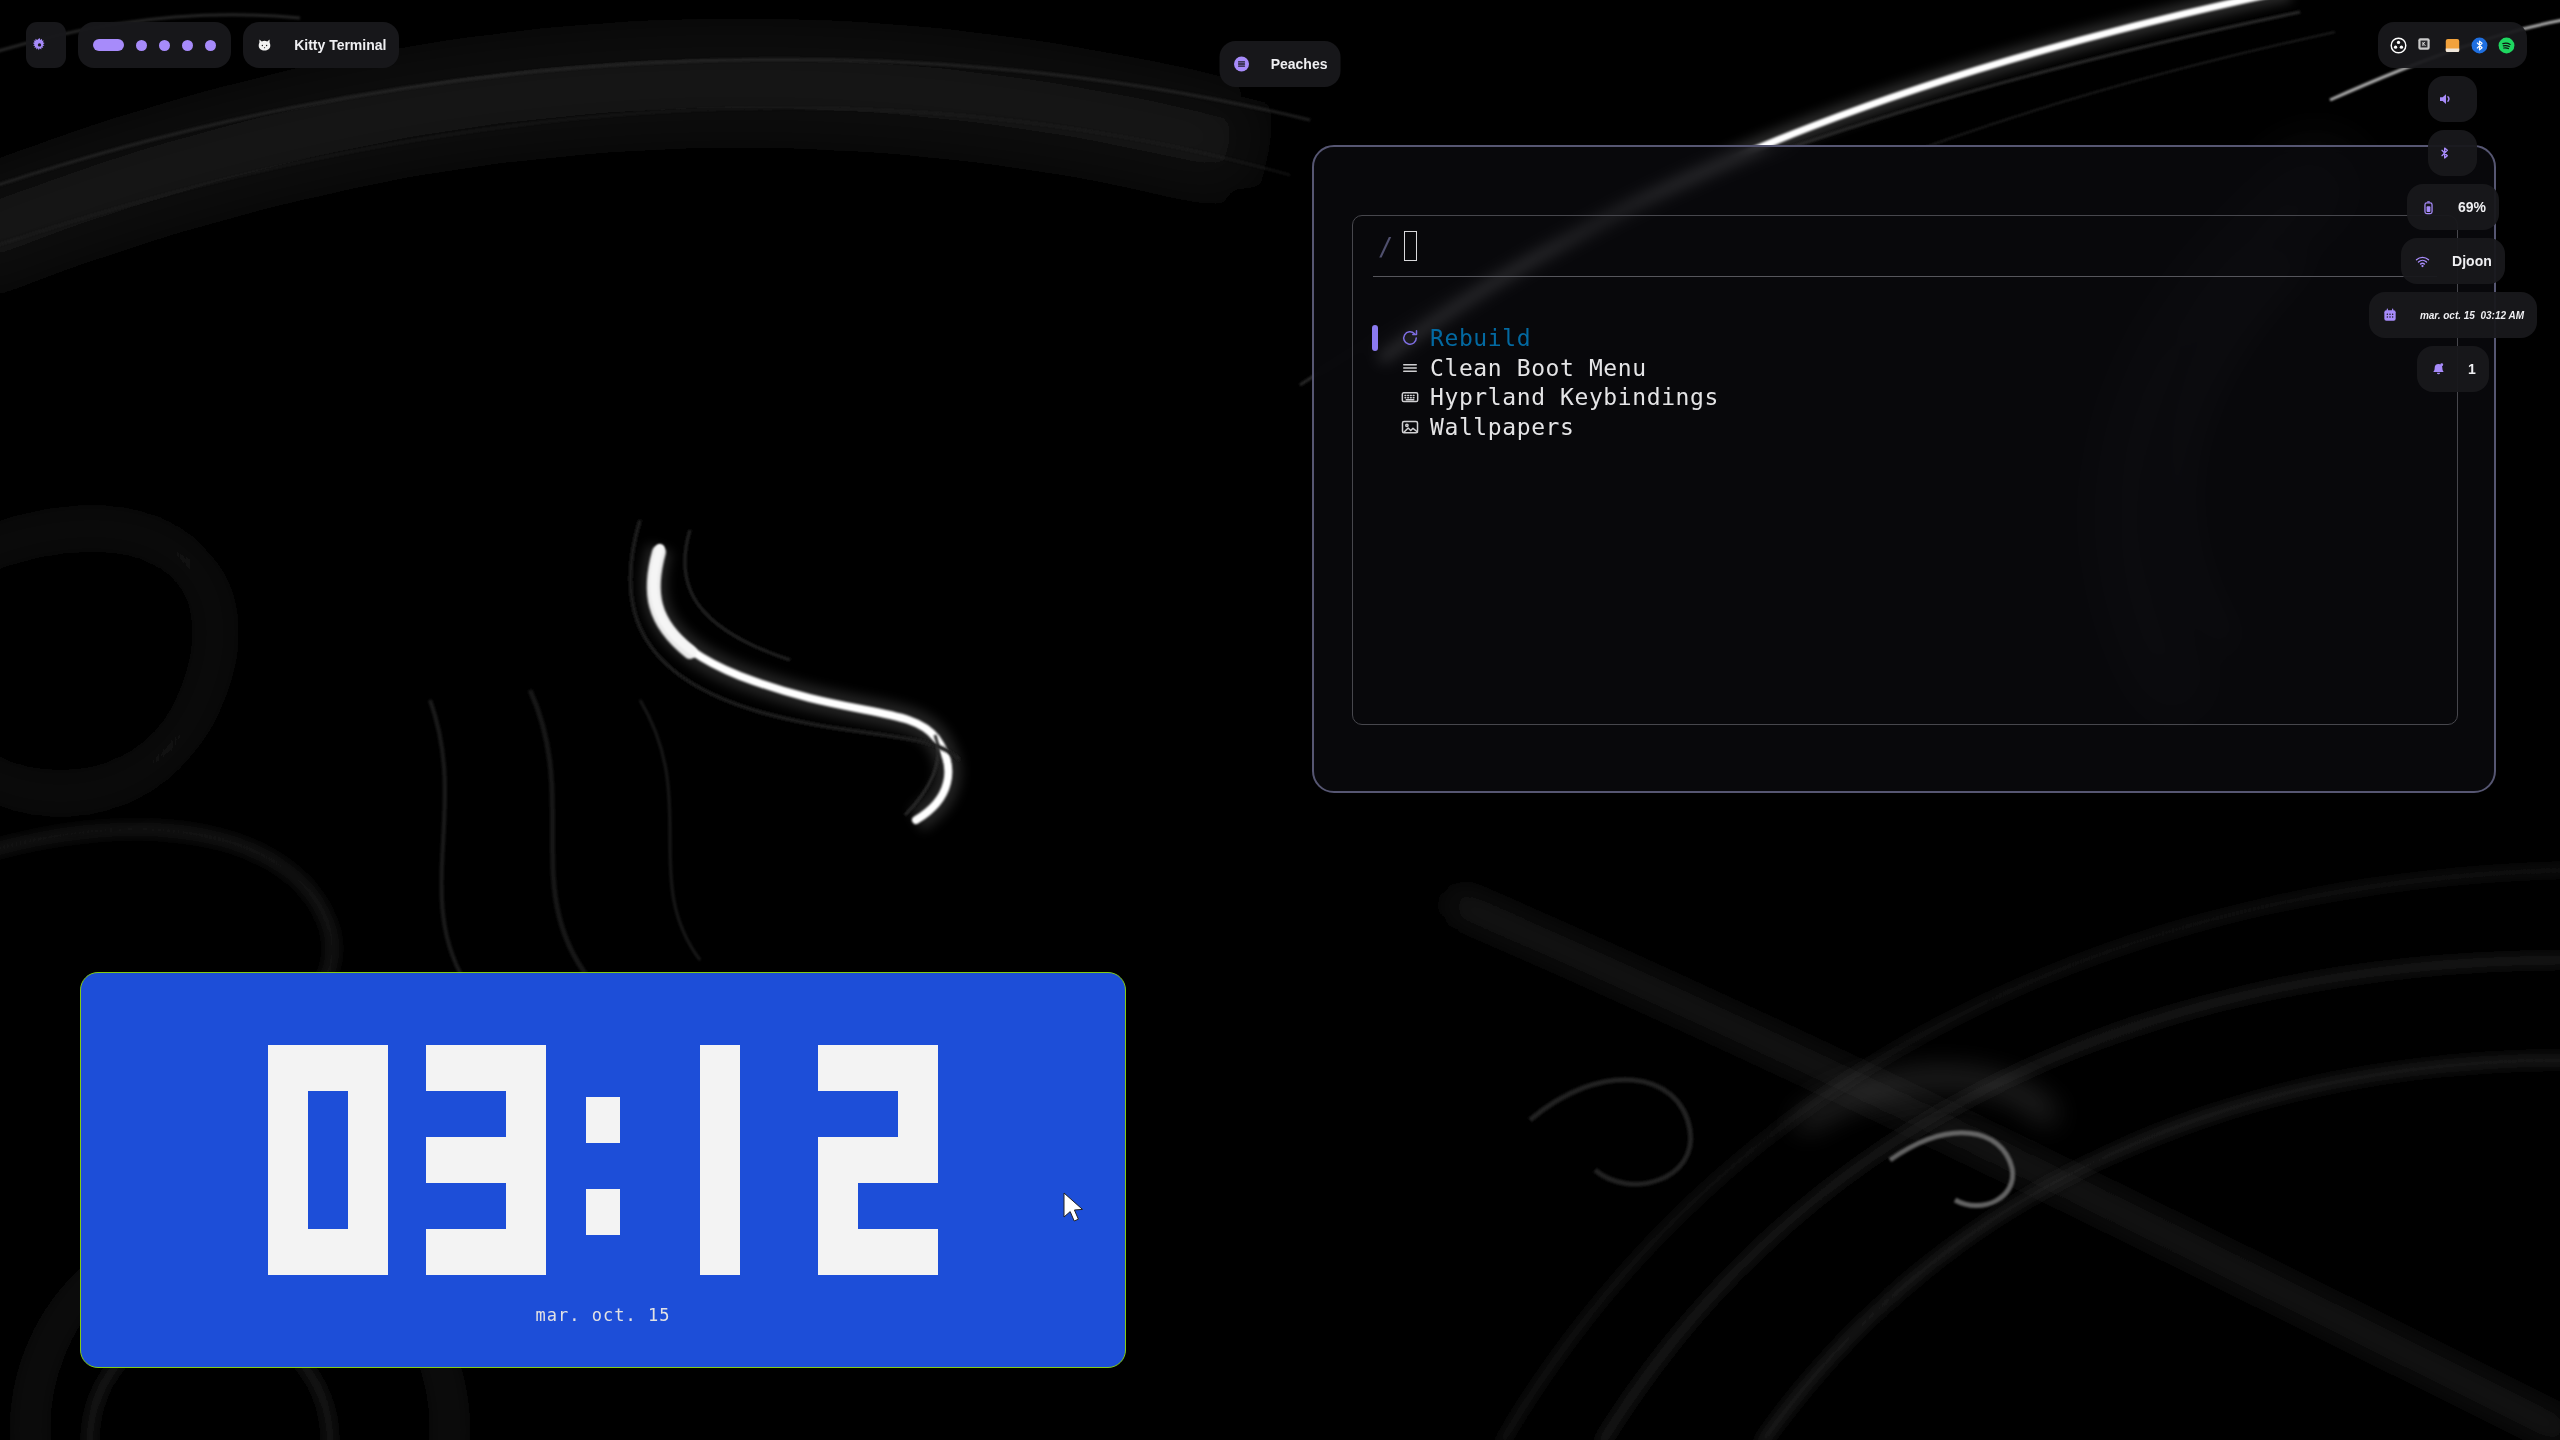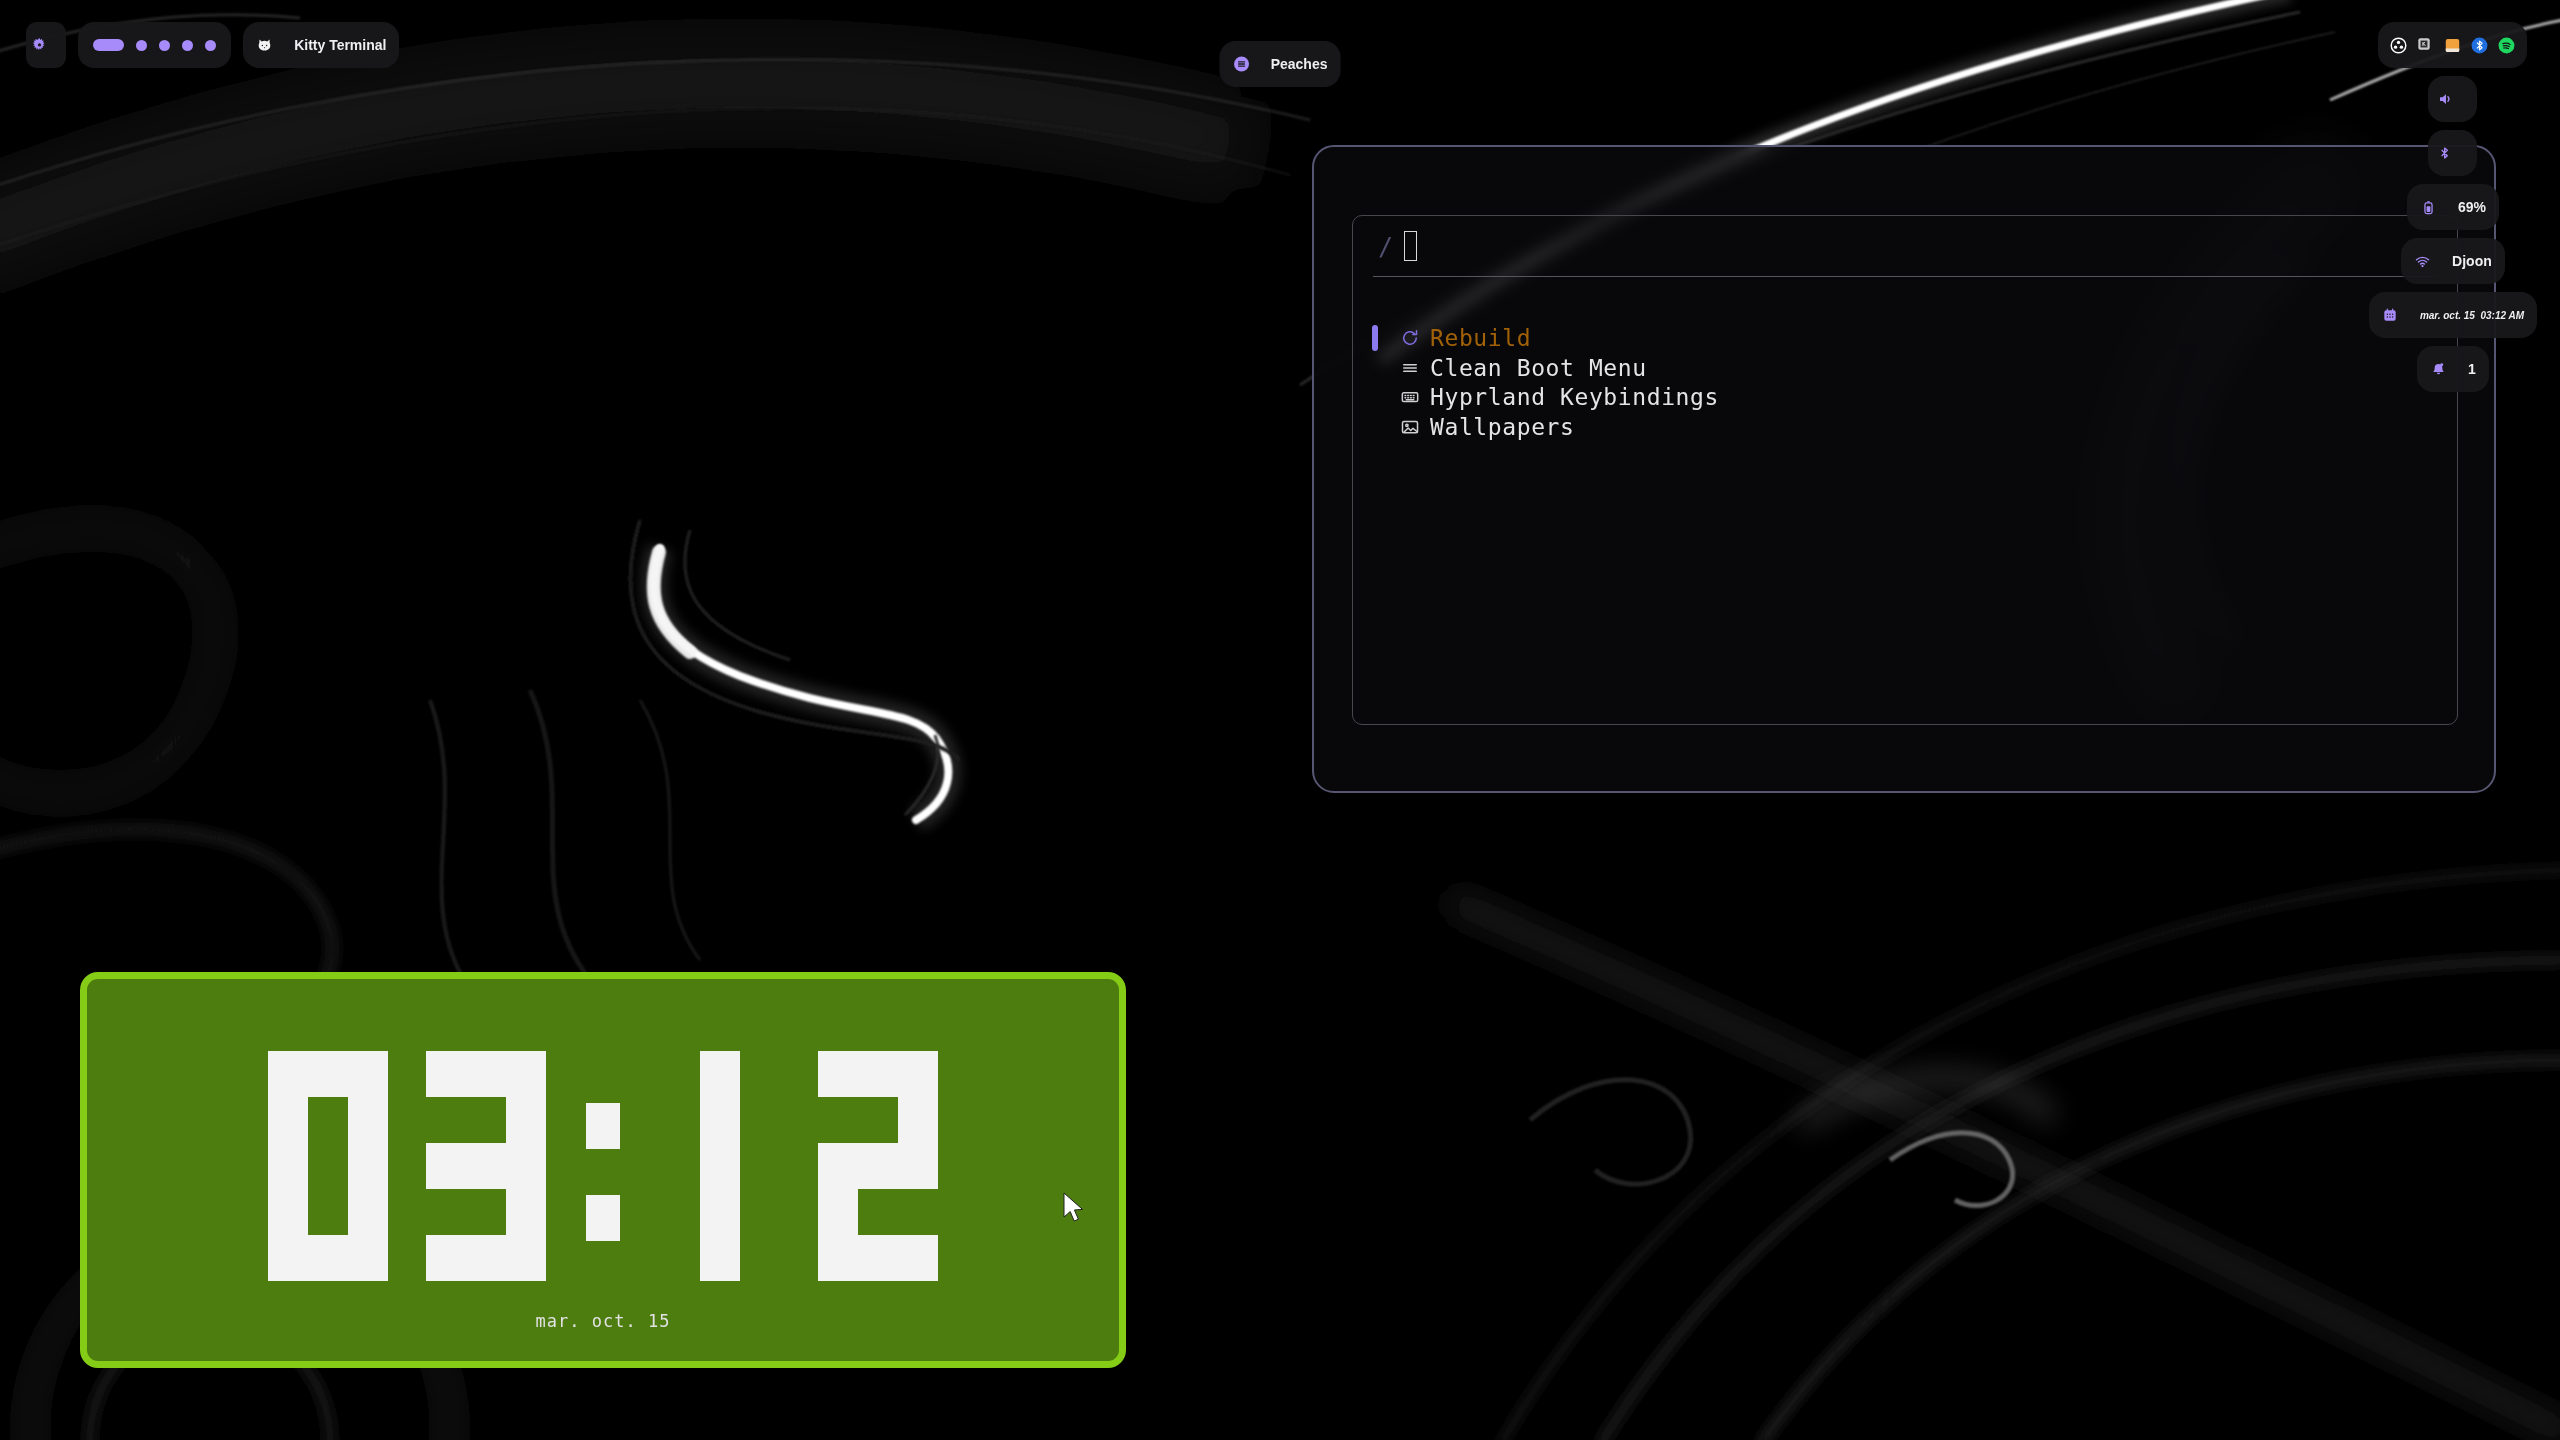--- a/index.html
+++ b/index.html
@@ -34,27 +34,27 @@
     border:1.5px solid #47474d; border-radius:10px; }
   .search-row { position:absolute; left:0; top:0; right:0; height:60px;
     display:flex; align-items:center; padding-left:25px;
     font-family:"DejaVu Sans Mono", monospace; font-size:25px; color:#50506e; }
   .cursor-block { width:13px; height:30px; border:1.5px solid #d9d9dc; margin-left:11px; }
   .search-sep { position:absolute; left:20px; right:20px; top:60px; height:1px; background:#56565c; }
   .litems { position:absolute; left:0; right:0; top:107px; }
   .litem { position:relative; height:29.7px; display:flex; align-items:center; padding-left:47px;
     font-family:"DejaVu Sans Mono", monospace; font-size:23px; letter-spacing:.6px; color:#e4e4e6; }
   .litem .licon { width:20px; height:20px; margin-right:10px; color:#cfcfd2; display:inline-flex; }
-  .litem.selected { color:#a16207; }
+  .litem.selected { color:#0369a1; }
   .litem.selected .licon { color:#7e6ee2; }
   .sel-bar { position:absolute; left:19px; top:2px; width:6px; height:26px; border-radius:3px; background:#8b7af0; }
 
   
   .clockw { position:absolute; left:80px; top:972px; width:1046px; height:396px; z-index:10;
-    background:#4d7c0f; border:7px solid #84cc16; border-radius:18px; }
+    background:#1d4ed8; border:1px solid #84cc16; border-radius:18px; }
   .ctime { position:absolute; left:0; right:0; top:72px; height:230px;
     display:flex; justify-content:center; gap:38px; }
   .digit { display:grid; grid-template-columns:repeat(3,40px); grid-template-rows:repeat(5,46px); }
   .digit .on { background:#f3f3f3; }
   .colon { position:relative; width:38px; }
   .colon i { position:absolute; left:2px; width:34px; height:46px; background:#f3f3f3; display:block; }
   .colon i:first-child { top:52px; } .colon i:last-child { top:144px; }
   .cdate { position:absolute; left:0; right:0; top:332px; text-align:center;
     font-family:"DejaVu Sans Mono", monospace; font-size:17px; letter-spacing:1px; color:#e2e2e4; }
 

